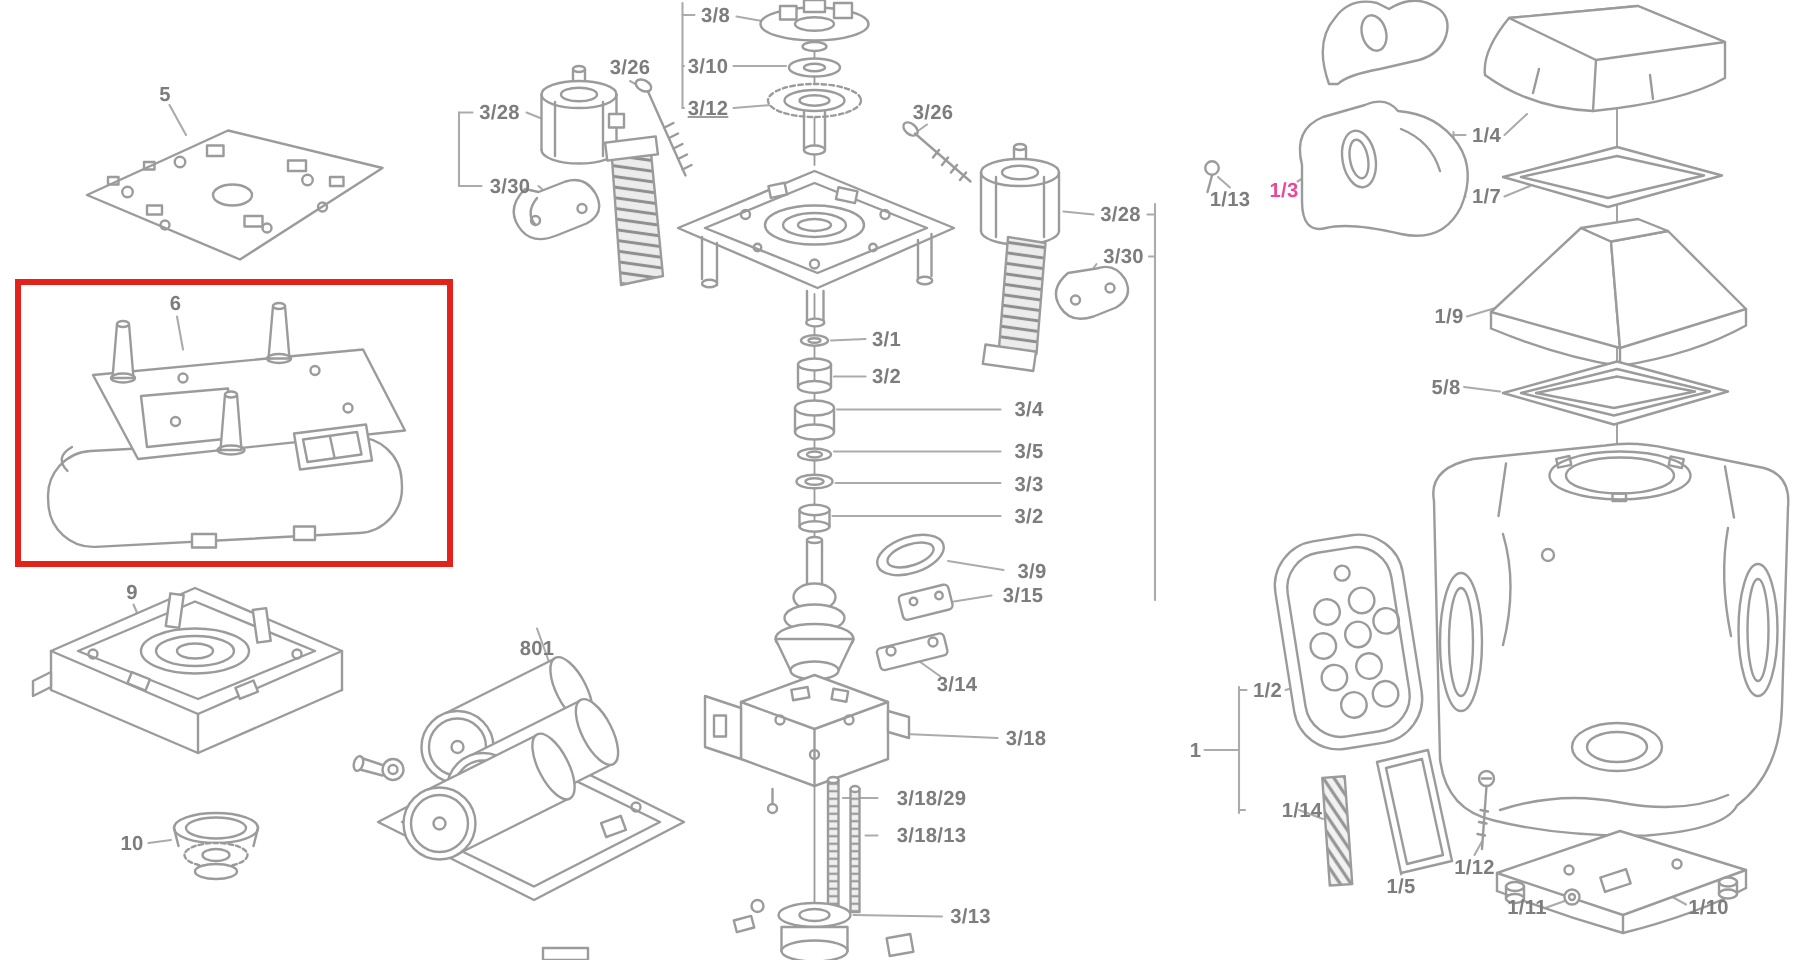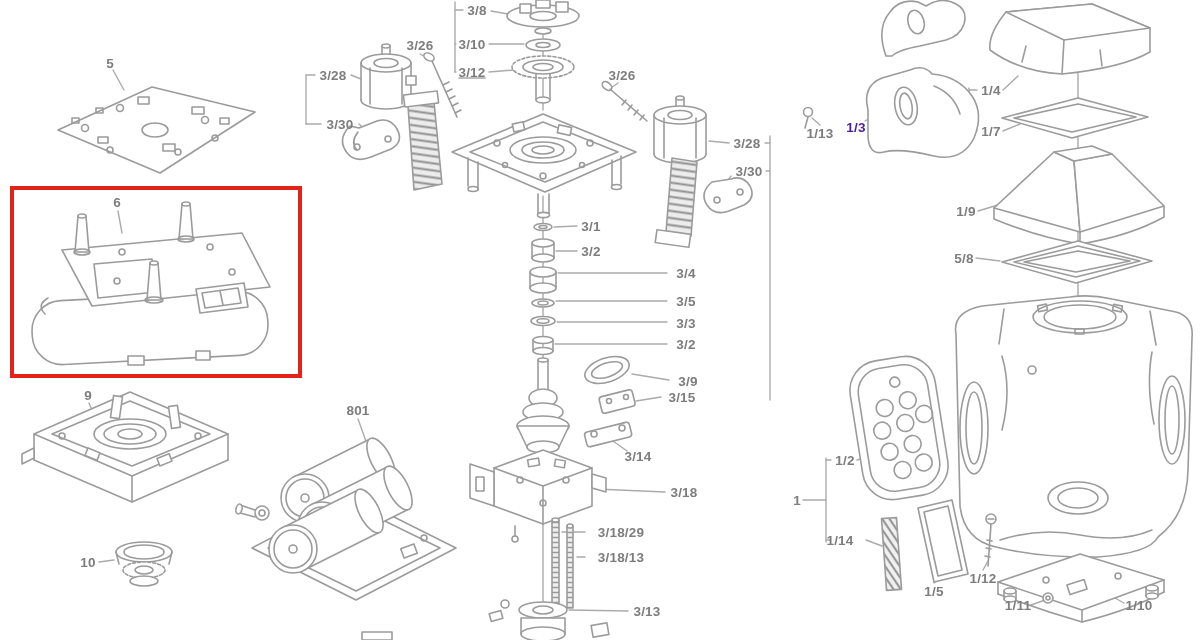--- a/index.html
+++ b/index.html
@@ -514,21 +514,21 @@
     </g>
   </svg>
 
   <div class="highlight-box" style="border-color: rgb(227, 34, 25);"></div>
 
   <div class="label-layer">
       <div class="part-label" style="left: 110px; top: 63px; color: rgb(125, 125, 125);">5</div>
       <div class="part-label" style="left: 117px; top: 202px; color: rgb(125, 125, 125);">6</div>
       <div class="part-label" style="left: 88px; top: 395px; color: rgb(125, 125, 125);">9</div>
       <div class="part-label" style="left: 88px; top: 562px; color: rgb(125, 125, 125);">10</div>
-      <div class="part-label" style="left: 358px; top: 410px; color: rgb(125, 125, 125);">801</div>
+      <div class="part-label" style="left: 358px; top: 432px; color: rgb(125, 125, 125);">801</div>
       <div class="part-label" style="left: 477px; top: 10px; color: rgb(125, 125, 125);">3/8</div>
       <div class="part-label" style="left: 472px; top: 44px; color: rgb(125, 125, 125);">3/10</div>
       <div class="part-label" style="left: 472px; top: 72px; color: rgb(125, 125, 125); text-decoration: underline;">3/12</div>
       <div class="part-label" style="left: 420px; top: 45px; color: rgb(125, 125, 125);">3/26</div>
       <div class="part-label" style="left: 333px; top: 75px; color: rgb(125, 125, 125);">3/28</div>
       <div class="part-label" style="left: 340px; top: 124px; color: rgb(125, 125, 125);">3/30</div>
       <div class="part-label" style="left: 622px; top: 75px; color: rgb(125, 125, 125);">3/26</div>
       <div class="part-label" style="left: 747px; top: 143px; color: rgb(125, 125, 125);">3/28</div>
       <div class="part-label" style="left: 749px; top: 171px; color: rgb(125, 125, 125);">3/30</div>
       <div class="part-label" style="left: 591px; top: 226px; color: rgb(125, 125, 125);">3/1</div>
@@ -540,25 +540,25 @@
       <div class="part-label" style="left: 688px; top: 381px; color: rgb(125, 125, 125);">3/9</div>
       <div class="part-label" style="left: 682px; top: 397px; color: rgb(125, 125, 125);">3/15</div>
       <div class="part-label" style="left: 638px; top: 456px; color: rgb(125, 125, 125);">3/14</div>
       <div class="part-label" style="left: 684px; top: 492px; color: rgb(125, 125, 125);">3/18</div>
       <div class="part-label" style="left: 621px; top: 532px; color: rgb(125, 125, 125);">3/18/29</div>
       <div class="part-label" style="left: 621px; top: 557px; color: rgb(125, 125, 125);">3/18/13</div>
       <div class="part-label" style="left: 647px; top: 611px; color: rgb(125, 125, 125);">3/13</div>
       <div class="part-label" style="left: 991px; top: 90px; color: rgb(125, 125, 125);">1/4</div>
       <div class="part-label" style="left: 991px; top: 131px; color: rgb(125, 125, 125);">1/7</div>
       <div class="part-label" style="left: 820px; top: 133px; color: rgb(125, 125, 125);">1/13</div>
-      <div class="part-label" style="left: 856px; top: 127px; color: #4c1d95;">1/3</div>
+      <div class="part-label" style="left: 856px; top: 127px; color: #ec4899;">1/3</div>
       <div class="part-label" style="left: 966px; top: 211px; color: rgb(125, 125, 125);">1/9</div>
       <div class="part-label" style="left: 964px; top: 258px; color: rgb(125, 125, 125);">5/8</div>
       <div class="part-label" style="left: 845px; top: 460px; color: rgb(125, 125, 125);">1/2</div>
       <div class="part-label" style="left: 797px; top: 500px; color: rgb(125, 125, 125);">1</div>
-      <div class="part-label" style="left: 840px; top: 540px; color: rgb(125, 125, 125); text-align: right;">1/14</div>
+      <div class="part-label" style="left: 868px; top: 540px; color: rgb(125, 125, 125); text-align: right;">1/14</div>
       <div class="part-label" style="left: 934px; top: 591px; color: rgb(125, 125, 125);">1/5</div>
       <div class="part-label" style="left: 983px; top: 578px; color: rgb(125, 125, 125);">1/12</div>
       <div class="part-label" style="left: 1018px; top: 605px; color: rgb(125, 125, 125);">1/11</div>
       <div class="part-label" style="left: 1139px; top: 605px; color: rgb(125, 125, 125); text-align: center;">1/10</div>
     </div>
 
 </div>
 
 </body></html>

